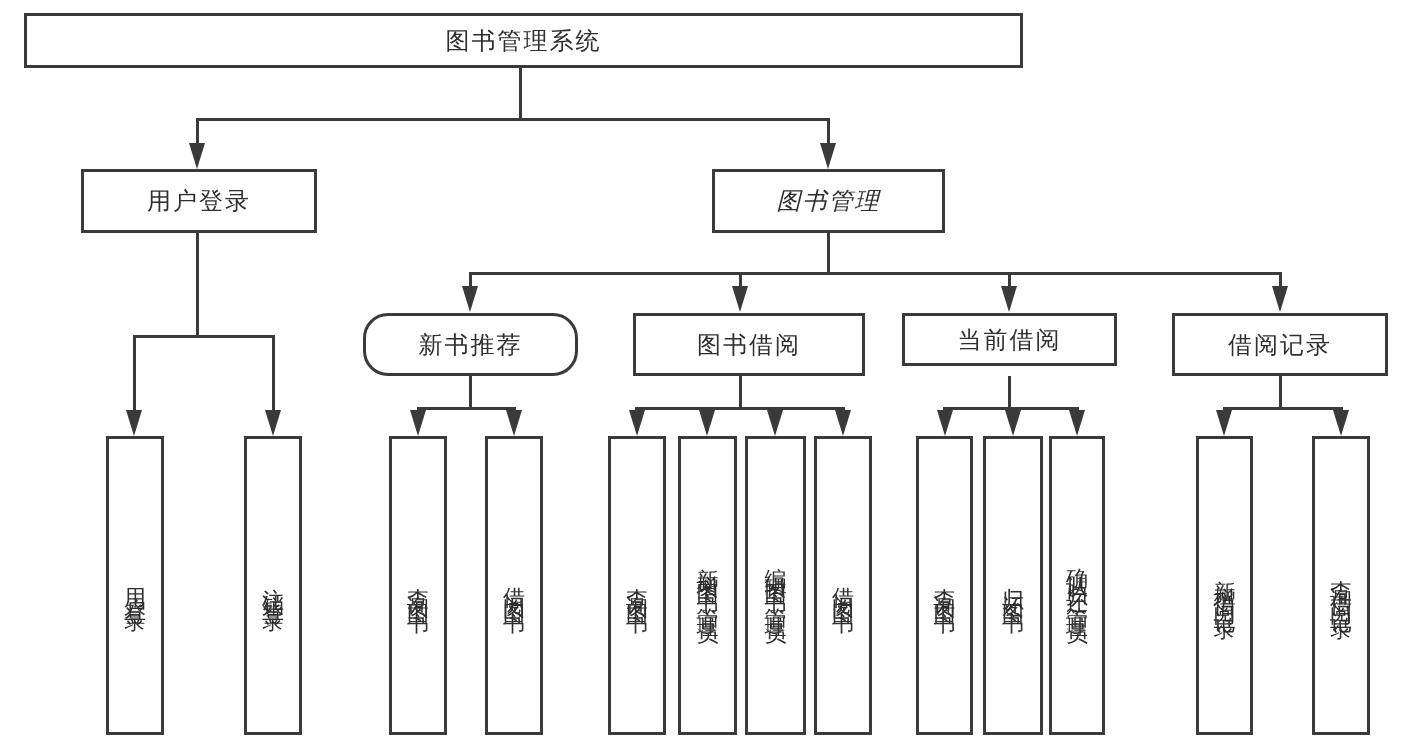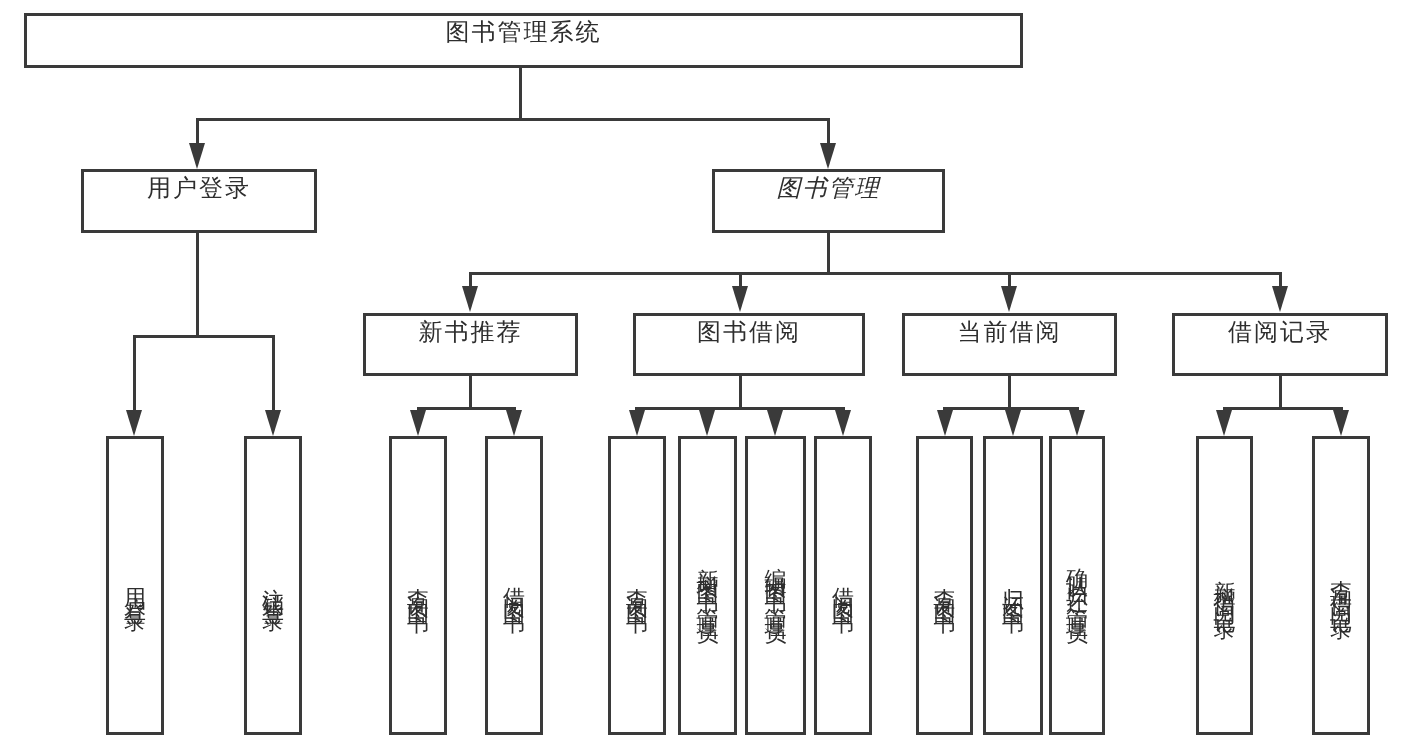--- a/index.html
+++ b/index.html
@@ -11,20 +11,21 @@
     overflow:hidden;
     font-family:"Liberation Sans","DejaVu Sans",sans-serif;
     color:#2e2e2e;
   }
   .node,.vnode{
     position:absolute;
     box-sizing:border-box;
     border:3px solid #3a3a3a;
     background:#ffffff;
     display:flex;
+    align-items:center;
     justify-content:center;
     text-align:center;
   }
   .node{font-size:24px;letter-spacing:2px;}
   .node span{white-space:nowrap;}
   .vnode{font-size:22px;}
   .vnode span{
     writing-mode:vertical-rl;
     text-orientation:mixed;
     letter-spacing:8px;
@@ -85,27 +86,27 @@
   <div class="hline" style="left:469px;top:272px;width:813px;"></div>
   <div class="vline" style="left:469px;top:272px;height:15px;"></div>
   <div class="arr" style="left:462px;top:286px;"></div>
   <div class="vline" style="left:739px;top:272px;height:15px;"></div>
   <div class="arr" style="left:732px;top:286px;"></div>
   <div class="vline" style="left:1008px;top:272px;height:15px;"></div>
   <div class="arr" style="left:1001px;top:286px;"></div>
   <div class="vline" style="left:1279px;top:272px;height:15px;"></div>
   <div class="arr" style="left:1272px;top:286px;"></div>
 
-  <div class="node" style="left:363px;top:313px;width:215px;height:63px;">
+  <div class="node" style="left:363px;top:313px;width:215px;height:63px;border-radius:25px;">
     <span>新书推荐</span>
   </div>
   <div class="node" style="left:633px;top:313px;width:232px;height:63px;">
     <span>图书借阅</span>
   </div>
-  <div class="node" style="left:902px;top:313px;width:215px;height:63px;">
+  <div class="node" style="left:902px;top:313px;width:215px;height:53px;">
     <span>当前借阅</span>
   </div>
   <div class="node" style="left:1172px;top:313px;width:216px;height:63px;">
     <span>借阅记录</span>
   </div>
 
   <div class="vline" style="left:469px;top:376px;height:31px;"></div>
   <div class="hline" style="left:417px;top:407px;width:99px;"></div>
   <div class="arr" style="left:410px;top:410px;"></div>
   <div class="arr" style="left:506px;top:410px;"></div>

